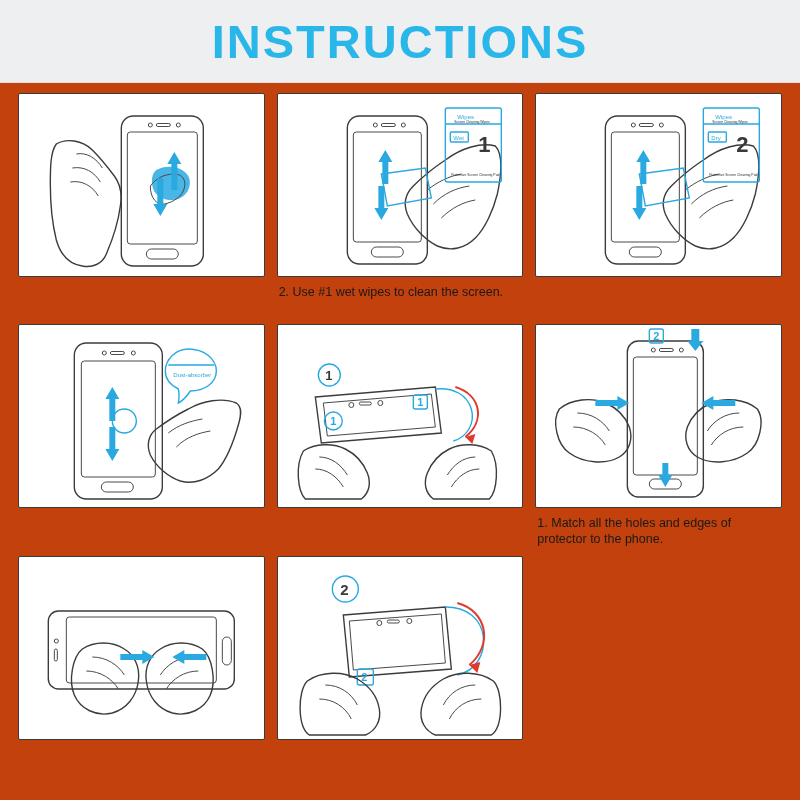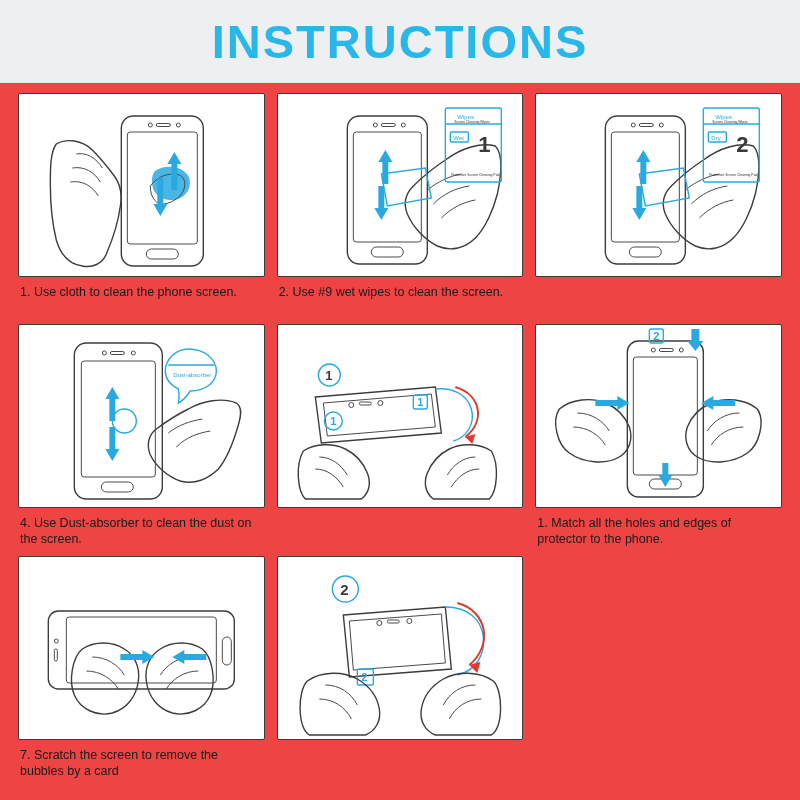--- a/index.html
+++ b/index.html
@@ -11,21 +11,21 @@
     height: 800px;
     background: #ffffff;
     font-family: "Liberation Sans", sans-serif;
     overflow: hidden;
   }
   .sheet {
     position: relative;
     width: 800px;
     height: 800px;
     box-sizing: border-box;
-    background: #ef4444;
+    background: #c2410c;
   }
   
   .header {
     height: 82px;
     background: #eeeff1;
     display: flex;
     align-items: center;
     justify-content: center;
     border-bottom: 1px solid #e2e3e5;
   }
@@ -103,21 +103,20 @@
           <path class="stroke-thin" d="M46 74 C58 72 68 78 74 88"></path>
           <path class="stroke-thin" d="M44 88 C56 86 66 92 72 102"></path>
 
           <path class="blue" d="M130 76 C140 70 156 72 162 82 C166 90 162 100 154 104 C146 108 136 106 130 100 C124 94 124 80 130 76 Z" opacity="0.85"></path>
           <path class="stroke-thin" d="M124 92 C130 84 138 80 148 80 C156 80 160 86 158 94 C156 102 148 108 138 110 C130 111 124 104 124 92 Z" fill="#ffffff" fill-opacity="0.25"></path>
 
           <path class="blue" d="M148 58 l7 12 h-4 v26 h-6 v-26 h-4 z"></path>
           <path class="blue" d="M134 122 l-7 -12 h4 v-26 h6 v26 h4 z"></path>
         </svg>
       </div>
-      <div class="caption">1. Use cloth to clean the phone screen.</div>
     </div>
 
     <div class="cell">
       <div class="panel">
         <svg width="100%" height="100%" viewBox="0 0 230 182" preserveAspectRatio="xMidYMid meet">
 
           <rect class="stroke" x="62" y="22" width="80" height="148" rx="12"></rect>
           <rect class="stroke-thin" x="68" y="38" width="68" height="110" rx="3"></rect>
           <circle class="stroke-thin" cx="90" cy="31" r="2"></circle>
           <rect class="stroke-thin" x="96" y="29.5" width="14" height="3" rx="1.5"></rect>
@@ -137,21 +136,21 @@
           <rect class="blue-stroke" x="160" y="14" width="56" height="74" rx="2" fill="#ffffff"></rect>
           <line class="blue-stroke" x1="160" y1="30" x2="216" y2="30"></line>
           <text class="lblsm" x="172" y="25">Wipes</text>
           <text class="tiny" x="169" y="29" fill="#2aa9e0">Screen Cleaning Wipes</text>
           <rect class="blue-stroke" x="165" y="38" width="18" height="10" rx="1"></rect>
           <text class="lblsm" x="168" y="46">Wet</text>
           <text x="193" y="58" class="num" fill="#3a3a3a" style="font-size:22px">1</text>
           <text class="tiny" x="166" y="82" fill="#2aa9e0">Protective Screen Cleaning Pad</text>
         </svg>
       </div>
-      <div class="caption">2. Use #9 wet wipes to clean the screen.</div>
+      <div class="caption">2. Use #1 wet wipes to clean the screen.</div>
     </div>
 
     <div class="cell">
       <div class="panel">
         <svg width="100%" height="100%" viewBox="0 0 230 182" preserveAspectRatio="xMidYMid meet">
           <rect class="stroke" x="62" y="22" width="80" height="148" rx="12"></rect>
           <rect class="stroke-thin" x="68" y="38" width="68" height="110" rx="3"></rect>
           <circle class="stroke-thin" cx="90" cy="31" r="2"></circle>
           <rect class="stroke-thin" x="96" y="29.5" width="14" height="3" rx="1.5"></rect>
           <circle class="stroke-thin" cx="118" cy="31" r="2"></circle>
@@ -192,21 +191,20 @@
           <path class="blue-stroke" d="M162 24 C178 24 190 34 190 46 C190 58 178 66 164 66 C160 72 156 76 152 78 C153 72 153 68 152 64 C144 60 139 54 139 46 C139 34 150 24 162 24 Z" fill="#ffffff"></path>
           <line class="blue-stroke" x1="142" y1="40" x2="188" y2="40"></line>
           <text class="lblsm" x="147" y="52">Dust-absorber</text>
 
           <circle class="blue-stroke" cx="98" cy="96" r="12" fill="#eaf7fd"></circle>
 
           <path class="blue" d="M86 62 l7 12 h-4 v22 h-6 v-22 h-4 z"></path>
           <path class="blue" d="M86 136 l-7 -12 h4 v-22 h6 v22 h4 z"></path>
         </svg>
       </div>
-      <div class="caption">4. Use Dust-absorber to clean the dust on the screen.</div>
     </div>
 
     <div class="cell">
       <div class="panel">
         <svg width="100%" height="100%" viewBox="0 0 230 182" preserveAspectRatio="xMidYMid meet">
 
           <path class="stroke" d="M30 72 L150 62 L156 108 L36 118 Z" fill="#ffffff"></path>
           <path class="stroke-thin" d="M38 78 L146 69 L150 102 L42 111 Z"></path>
           <circle class="stroke-thin" cx="66" cy="80" r="2.5"></circle>
           <rect class="stroke-thin" x="74" y="77" width="12" height="3" rx="1.5"></rect>
@@ -282,21 +280,20 @@
           <path class="stroke-thin" d="M66 100 C80 100 92 108 98 118"></path>
           <path class="stroke-thin" d="M60 114 C74 114 86 122 92 132"></path>
           <path class="stroke" d="M176 92 C164 84 146 84 134 92 C124 98 118 110 120 124 C122 140 132 152 146 156 C162 160 178 152 184 138 C190 124 186 100 176 92 Z"></path>
           <path class="stroke-thin" d="M166 100 C152 100 140 108 134 118"></path>
           <path class="stroke-thin" d="M172 114 C158 114 146 122 140 132"></path>
 
           <path class="blue" d="M128 100 l-12 -7 v4 h-22 v6 h22 v4 z"></path>
           <path class="blue" d="M146 100 l12 -7 v4 h22 v6 h-22 v4 z"></path>
         </svg>
       </div>
-      <div class="caption">7. Scratch the screen to remove the bubbles by a card</div>
     </div>
 
     <div class="cell">
       <div class="panel">
         <svg width="100%" height="100%" viewBox="0 0 230 182" preserveAspectRatio="xMidYMid meet">
 
           <path class="stroke" d="M58 58 L160 50 L166 112 L64 120 Z" fill="#ffffff"></path>
           <path class="stroke-thin" d="M64 64 L156 57 L160 106 L68 113 Z"></path>
           <circle class="stroke-thin" cx="94" cy="66" r="2.5"></circle>
           <rect class="stroke-thin" x="102" y="63" width="12" height="3" rx="1.5"></rect>

